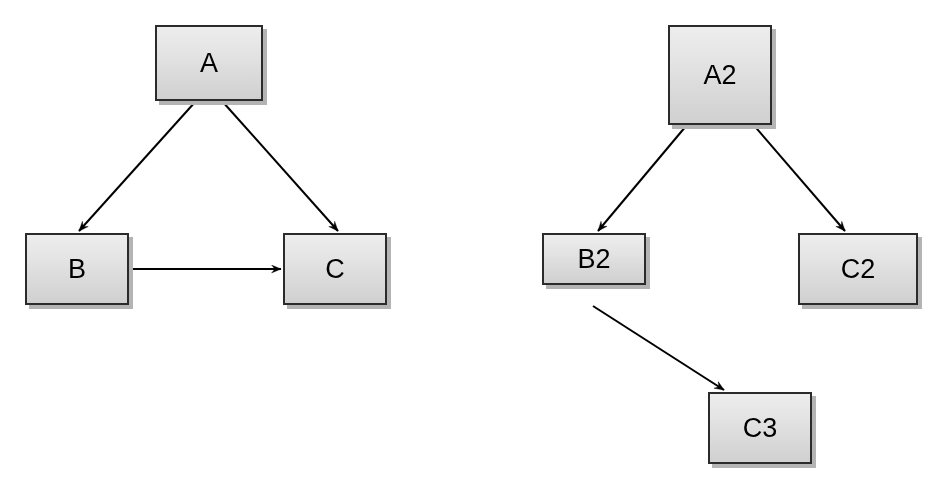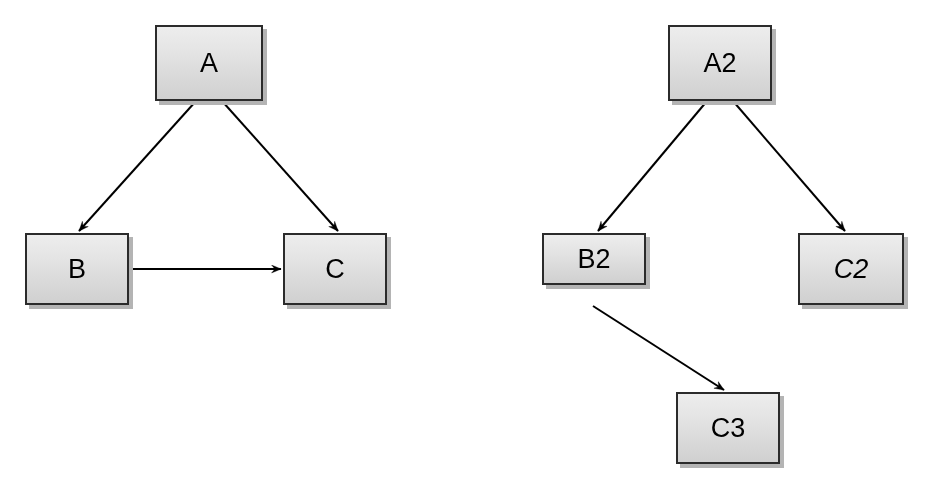--- a/index.html
+++ b/index.html
@@ -68,27 +68,27 @@
   <div id="nodes">
       <div class="node" style="left: 155px; top: 25px; width: 108px; height: 76px;">
         <span class="node-label">A</span>
       </div>
       <div class="node" style="left: 25px; top: 233px; width: 104px; height: 72px;">
         <span class="node-label">B</span>
       </div>
       <div class="node" style="left: 283px; top: 233px; width: 104px; height: 72px;">
         <span class="node-label">C</span>
       </div>
-      <div class="node" style="left: 668px; top: 25px; width: 104px; height: 76px;">
+      <div class="node" style="left: 668px; top: 25px; width: 104px; height: 100px;">
         <span class="node-label">A2</span>
       </div>
       <div class="node" style="left: 542px; top: 233px; width: 104px; height: 52px;">
         <span class="node-label">B2</span>
       </div>
-      <div class="node" style="left: 798px; top: 233px; width: 106px; height: 72px; font-style: italic;">
+      <div class="node" style="left: 798px; top: 233px; width: 120px; height: 72px;">
         <span class="node-label">C2</span>
       </div>
-      <div class="node" style="left: 676px; top: 392px; width: 104px; height: 72px;">
+      <div class="node" style="left: 708px; top: 392px; width: 104px; height: 72px;">
         <span class="node-label">C3</span>
       </div>
     </div>
 
 </div>
 
 </body></html>

